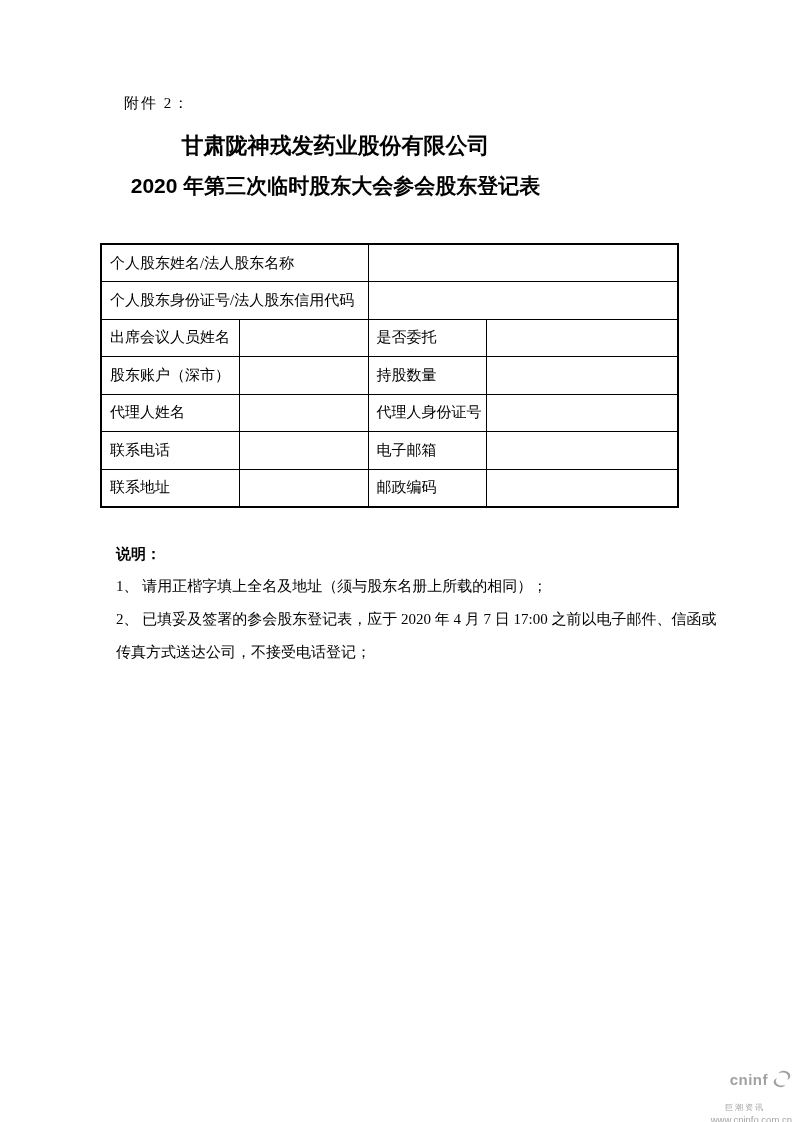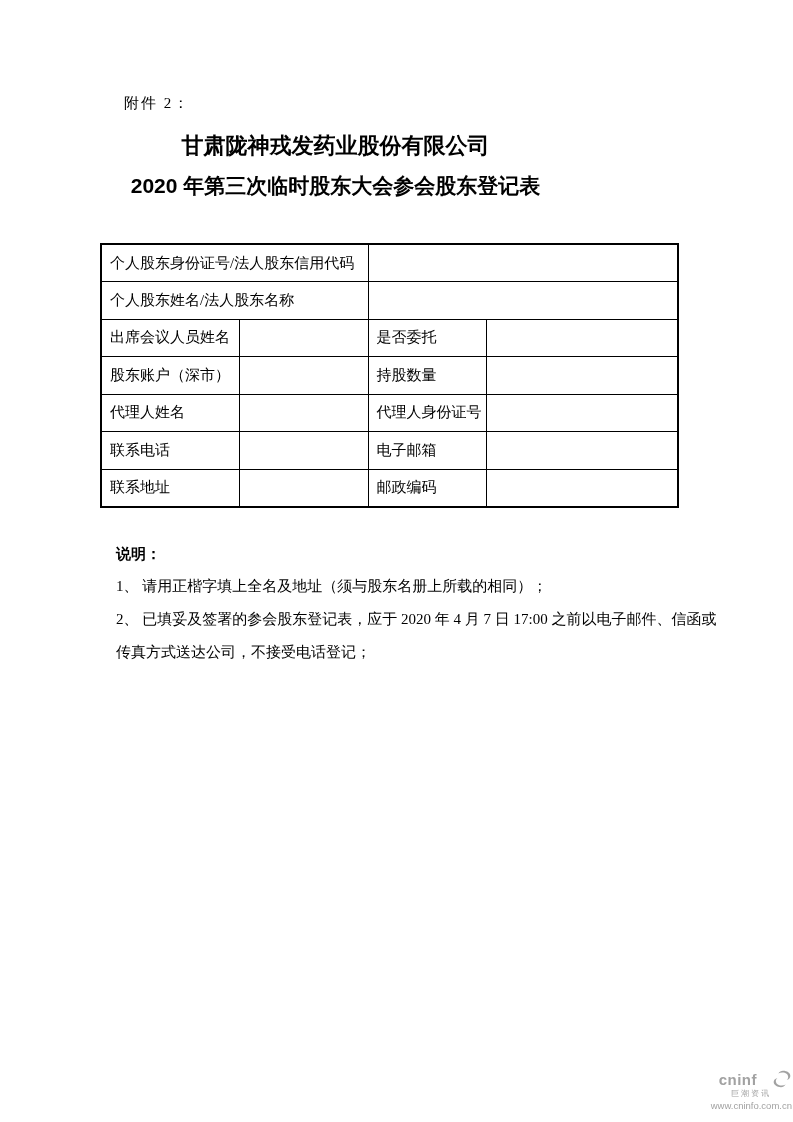--- a/index.html
+++ b/index.html
@@ -71,29 +71,29 @@
   .cninfo-logo {
     position: absolute; left: 700px; top: 1069px;
     width: 92px;
     text-align: right;
     font-family: "Liberation Sans", "DejaVu Sans", sans-serif;
     line-height: 1;
     user-select: none;
   }
   .logo-row1 {
     display: flex; align-items: center; justify-content: flex-end;
-    gap: 15px;
+    gap: 4px;
   }
   .logo-brand {
     font-weight: bold; font-size: 15px; letter-spacing: 0.5px;
   }
   .logo-swirl { width: 20px; height: 20px; display: block; }
   .logo-cn {
     font-size: 8px; letter-spacing: 2px;
-    padding-right: 21px; margin-top: 1px;
+    padding-right: 27px; margin-top: 15px;
   }
   .logo-url {
     font-size: 9.5px; margin-top: 3px; letter-spacing: 0px;
   }
 </style>
 </head>
 <body>
 
 <div class="page">
 
@@ -105,25 +105,25 @@
 
   <table class="reg-table">
     <colgroup>
       <col style="width:138px">
         <col style="width:129px">
       <col style="width:118px">
         <col style="width:192px">
     </colgroup>
     <tbody>
       <tr>
-        <td colspan="2">个人股东身份证号/法人股东信用代码</td>
+        <td colspan="2">个人股东姓名/法人股东名称</td>
         <td colspan="2"></td>
       </tr>
       <tr>
-        <td colspan="2">个人股东姓名/法人股东名称</td>
+        <td colspan="2">个人股东身份证号/法人股东信用代码</td>
         <td colspan="2"></td>
       </tr>
       <tr>
         <td>出席会议人员姓名</td>
         <td></td>
         <td>是否委托</td>
         <td></td>
       </tr>
       <tr>
         <td>股东账户（深市）</td>

